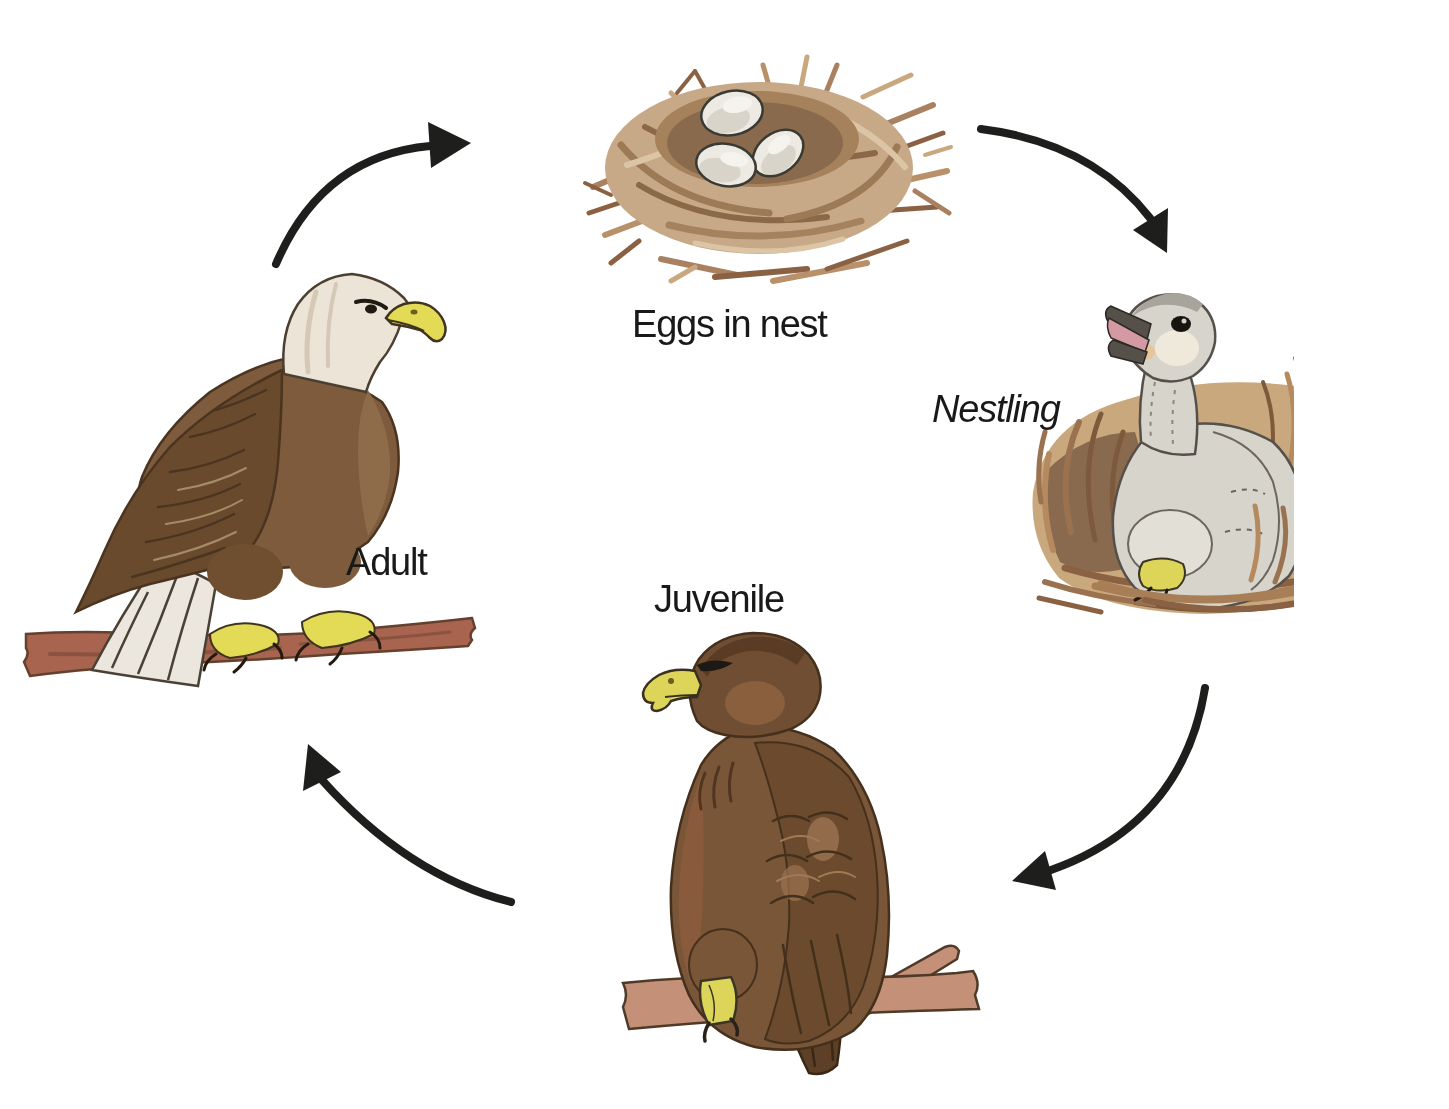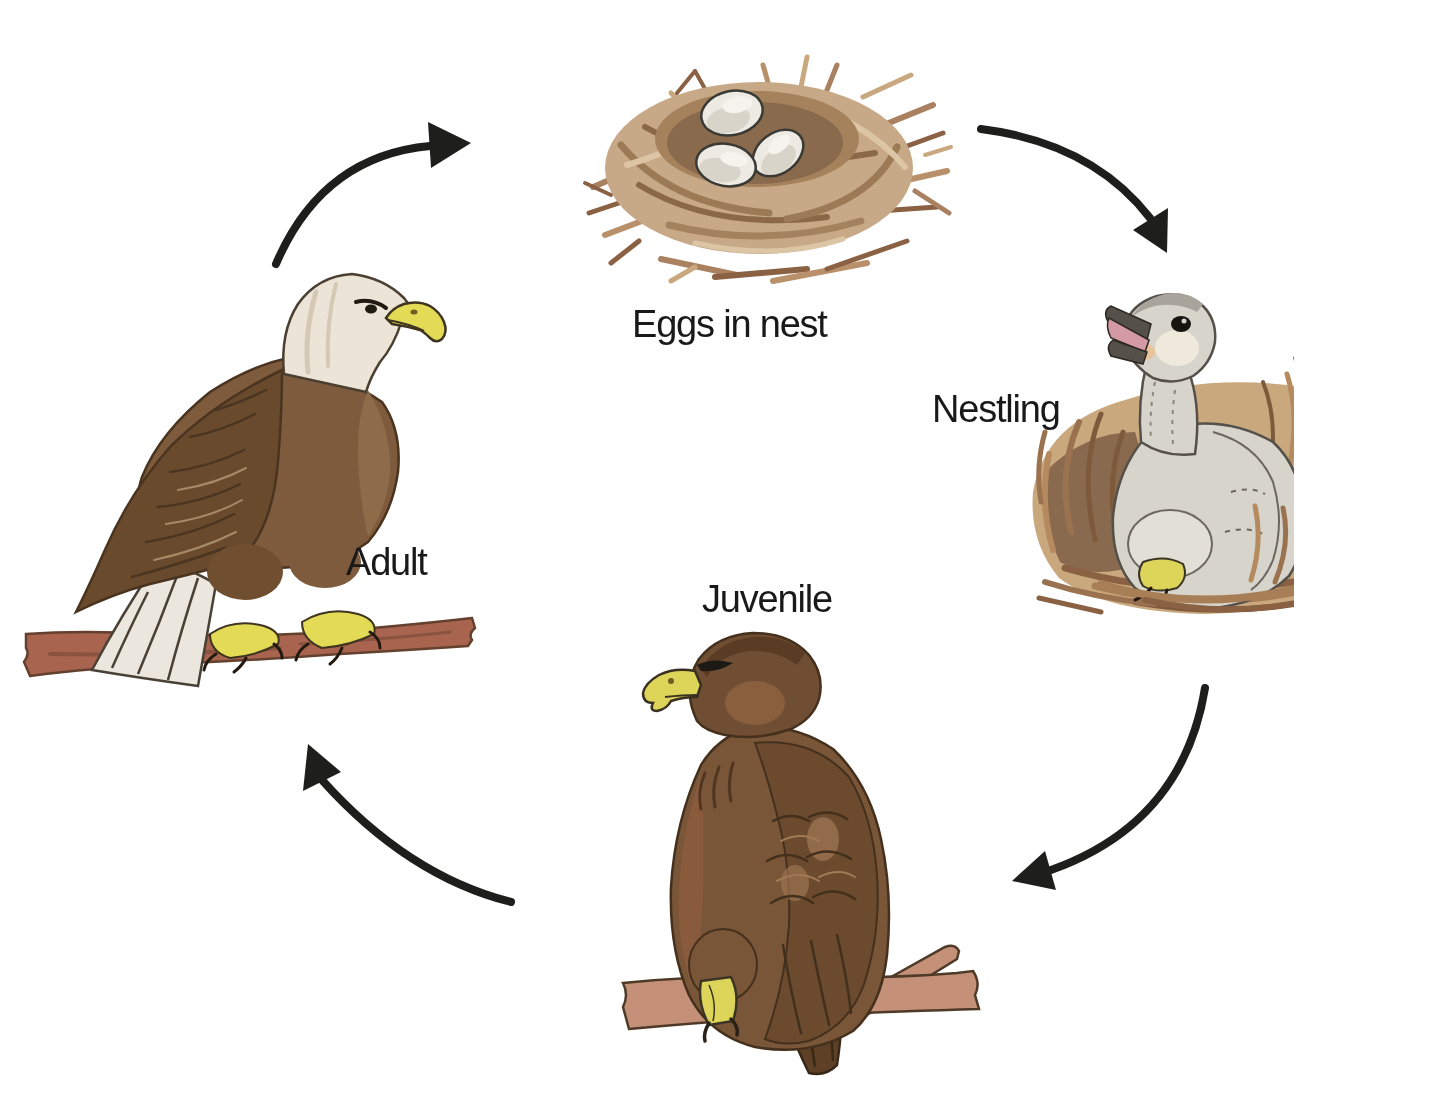--- a/index.html
+++ b/index.html
@@ -248,17 +248,17 @@
     <ellipse cx="118" cy="340" rx="34" ry="36" fill="#7a5638" stroke="#44301c" stroke-width="2"></ellipse>
     <g>
       <path d="M96,356 L126,352 Q136,372 128,396 L104,400 Q92,378 96,356 Z" fill="#ddd45a" stroke="#3c3424" stroke-width="2.5"></path>
       <path d="M104,360 Q112,378 108,396" fill="none" stroke="#3c3424" stroke-width="1.5"></path>
       <path d="M104,398 Q98,408 100,416" fill="none" stroke="#2a2118" stroke-width="3.5" stroke-linecap="round"></path>
       <path d="M126,394 Q134,402 132,410" fill="none" stroke="#2a2118" stroke-width="3.5" stroke-linecap="round"></path>
     </g>
   </svg>
 
   <div class="stage-label" style="left:632px;top:305px;">Eggs in nest</div>
-  <div class="stage-label" style="left:932px;top:390px;">Nestling</div>
-  <div class="stage-label" style="left:654px;top:580px;margin-left:48px;">Juvenile</div>
+  <div class="stage-label" style="left:932px;top:390px;font-style:italic;">Nestling</div>
+  <div class="stage-label" style="left:654px;top:580px;">Juvenile</div>
   <div class="stage-label" style="left:346px;top:543px;">Adult</div>
 
 </div>
 
 </body></html>

